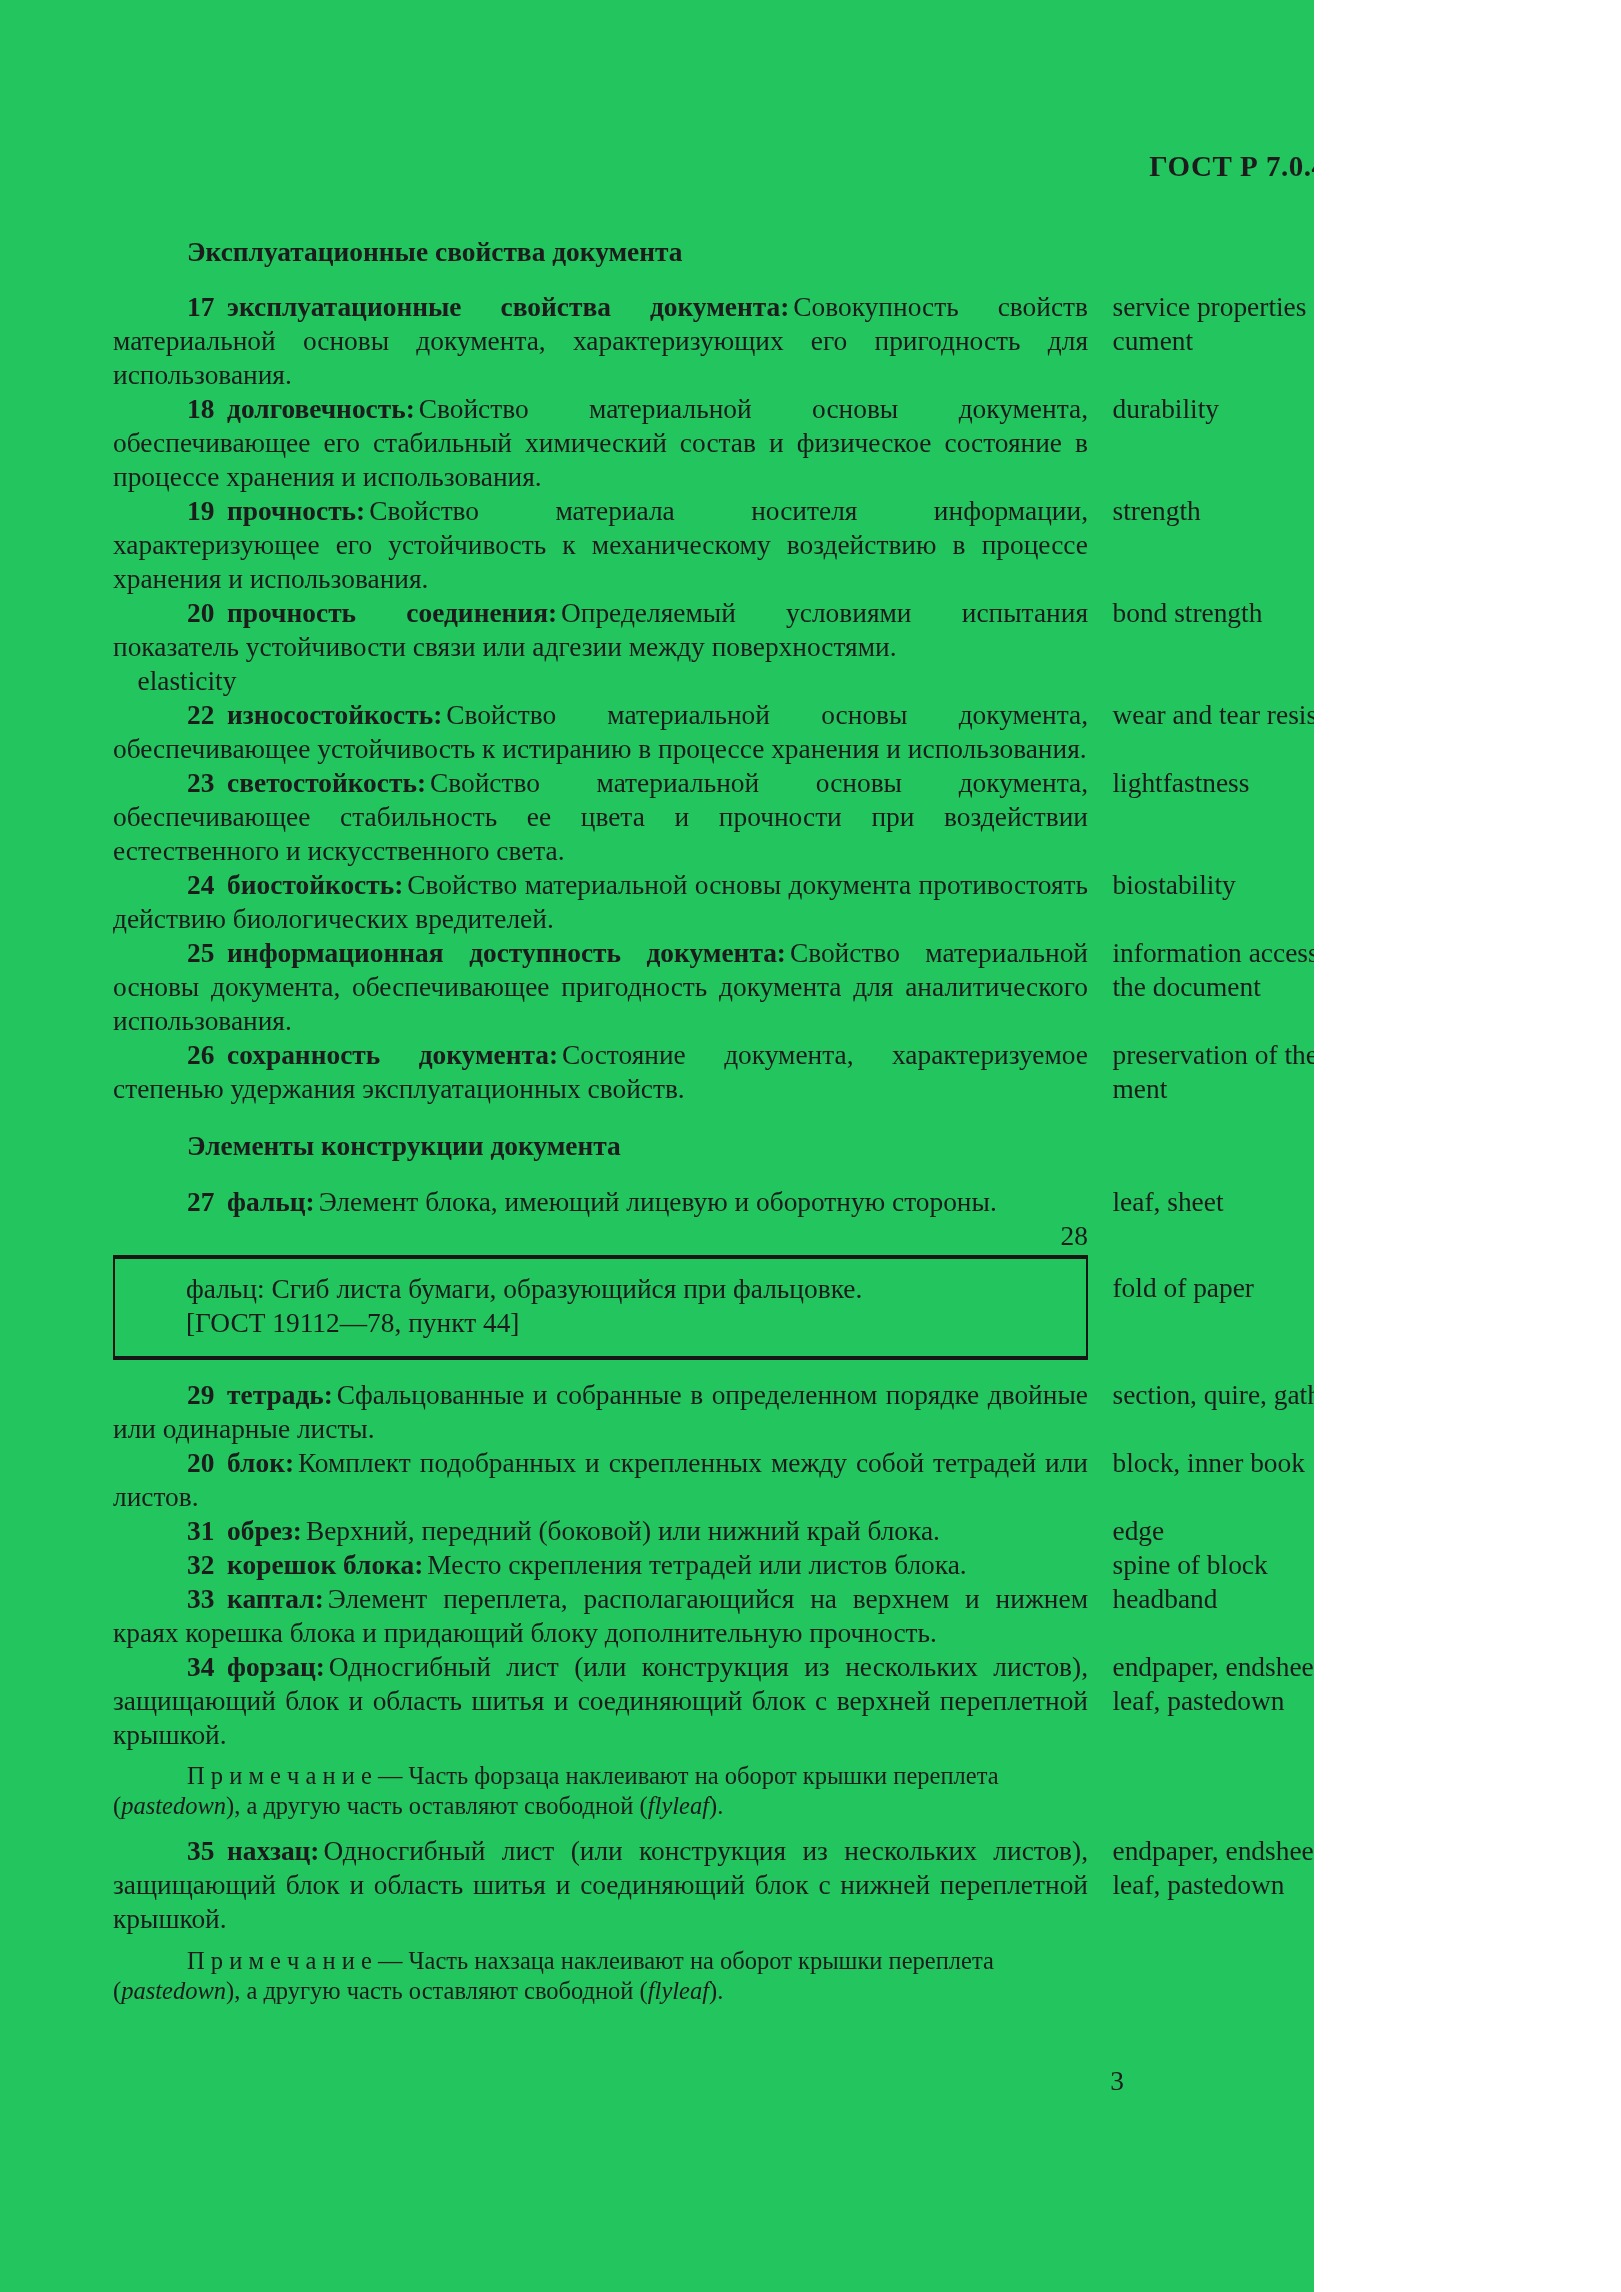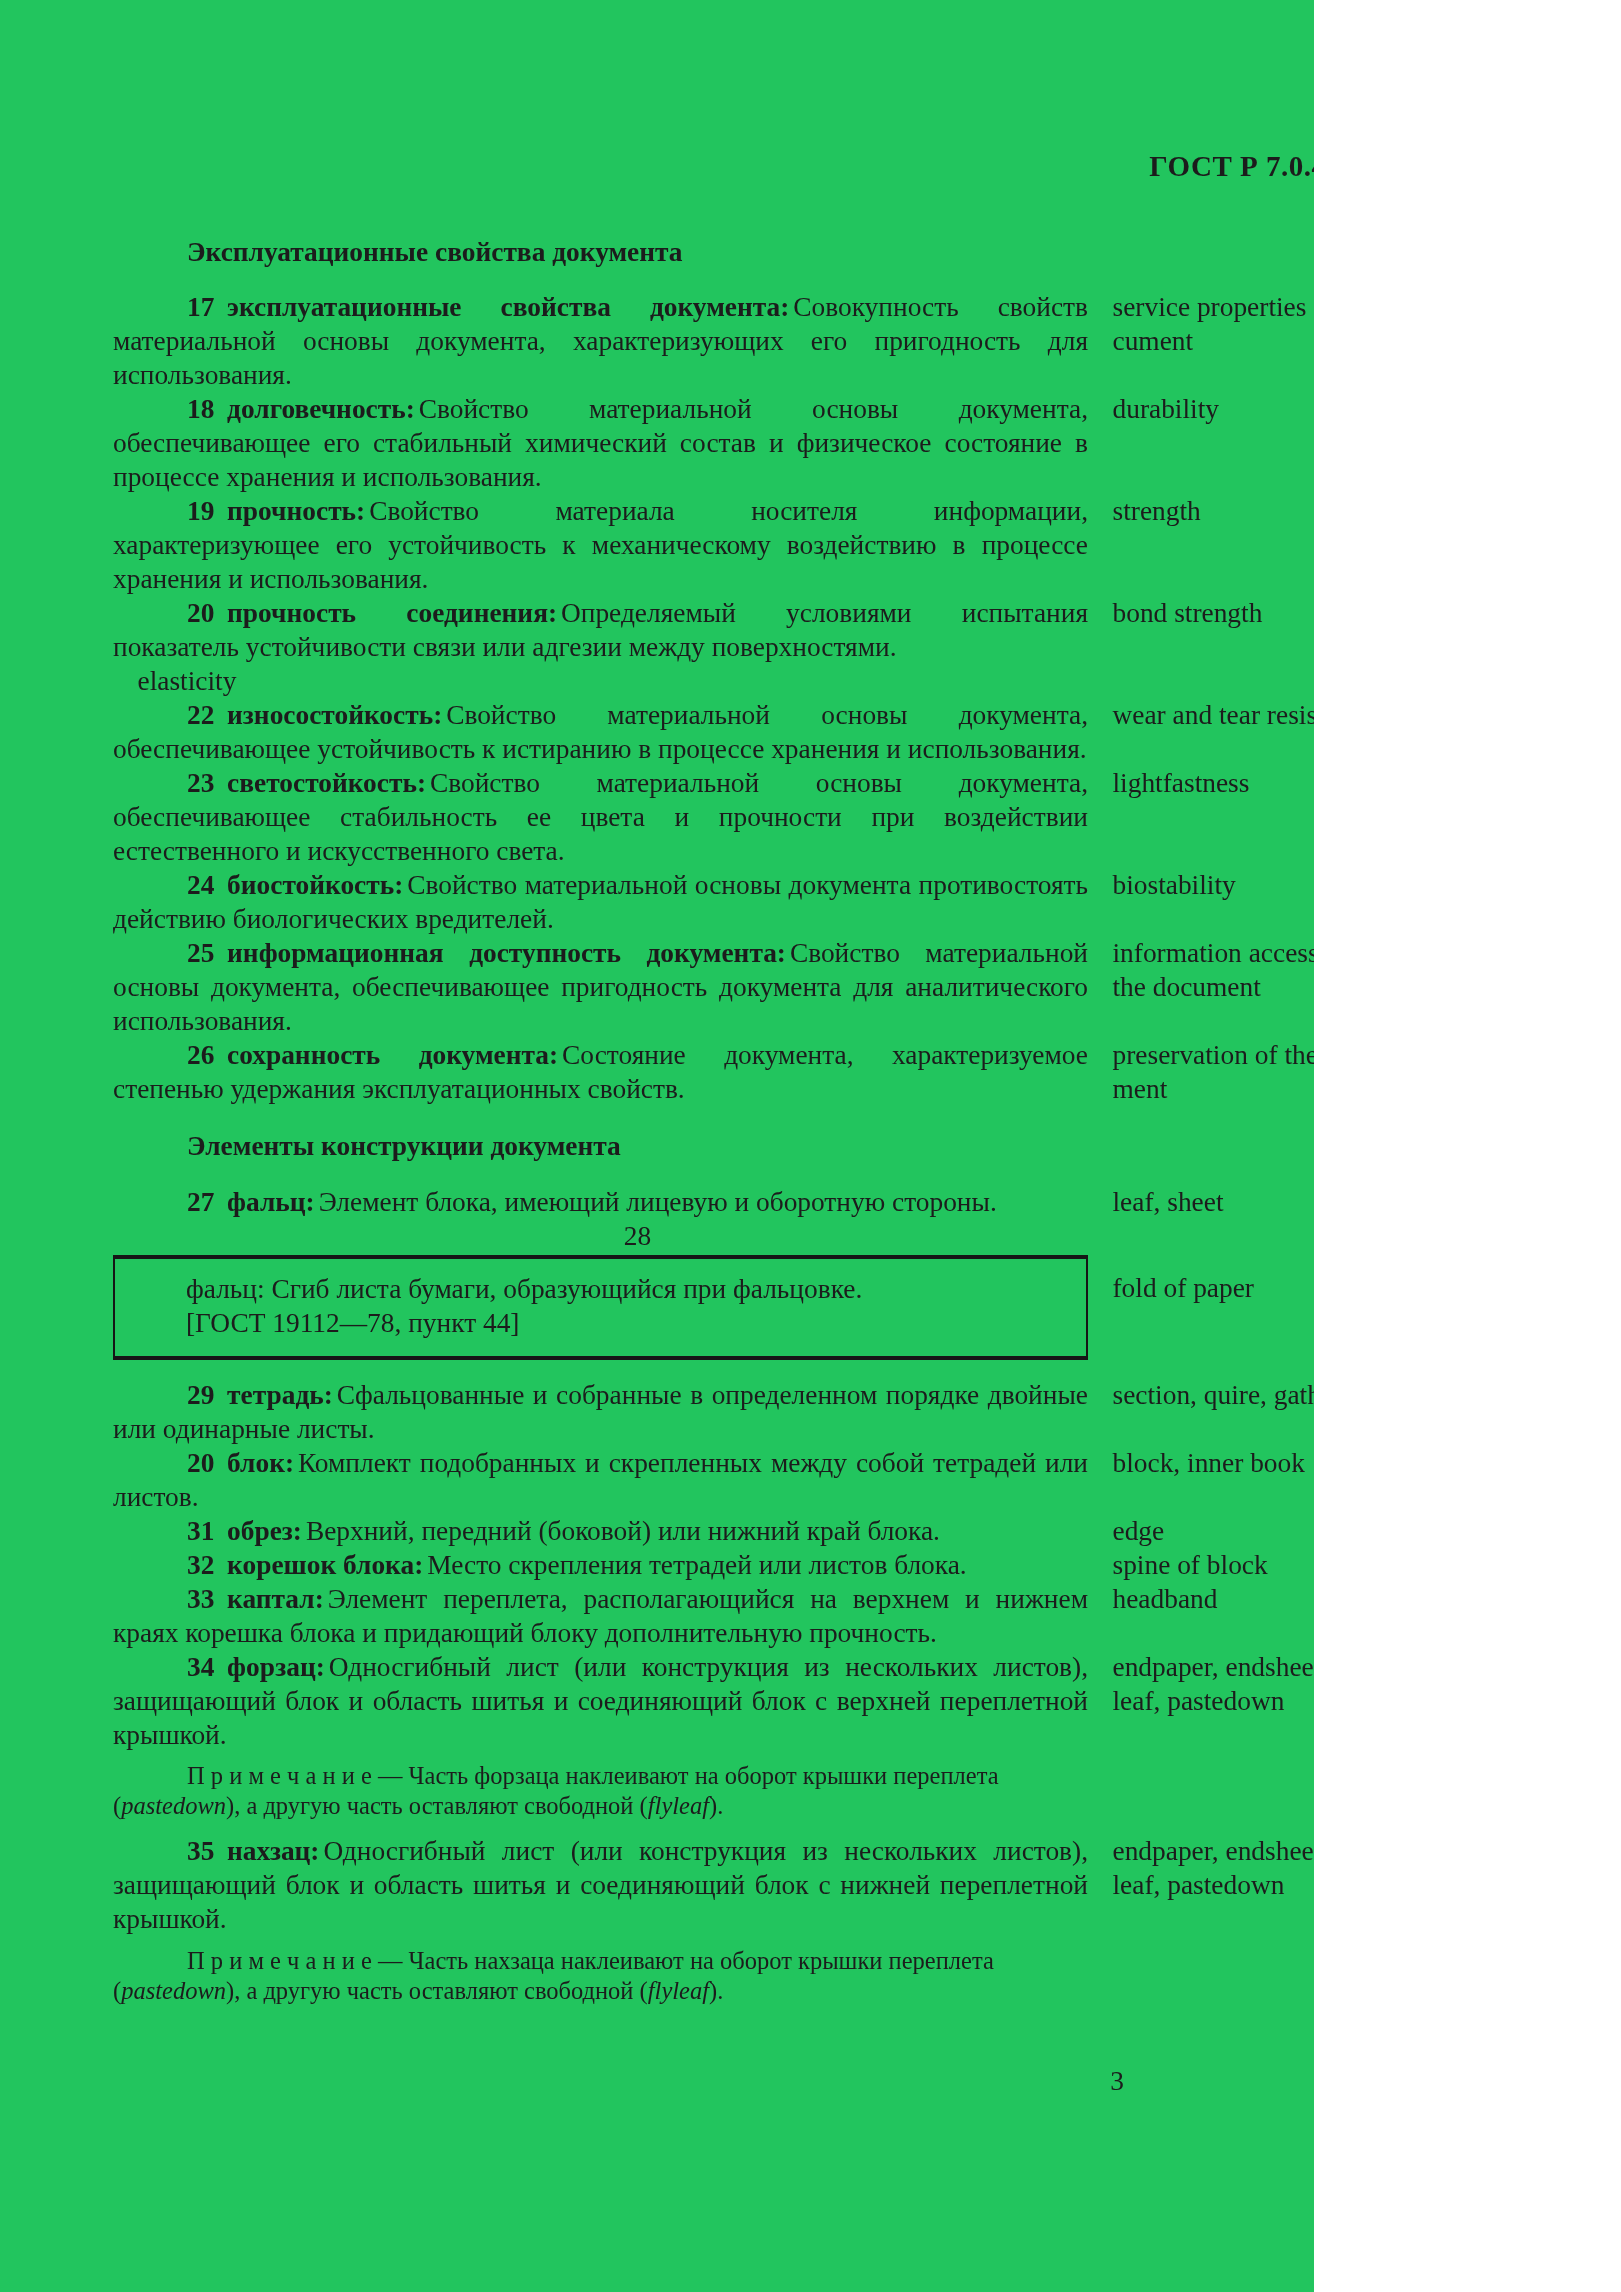--- a/index.html
+++ b/index.html
@@ -43,21 +43,21 @@
   .rus .b { font-weight:bold; }
   .rus .term { margin-left:12.7px; }
   .rus .def { margin-left:3.9px; }
   .eng {
     width:319px; flex:0 0 319px;
     margin:0 0 0 24.5px;
     font-size:27.4px;
     line-height:34px;
     white-space:pre-line;
   }
-  .orphan { text-align:center; }
+  .orphan { text-align:right; }
   .term-box {
     box-sizing:border-box;
     width:975px; flex:0 0 975px;
     margin:2px 0 17.6px 0;
     border:2.9px solid #161616;
     border-top-width:4.9px;
     border-bottom-width:4.9px;
     padding:13.7px 19.6px 15.7px 71px;
   }
   .term-box p { margin:0; font-size:27.4px; line-height:34px; text-indent:0; text-align:left; }

